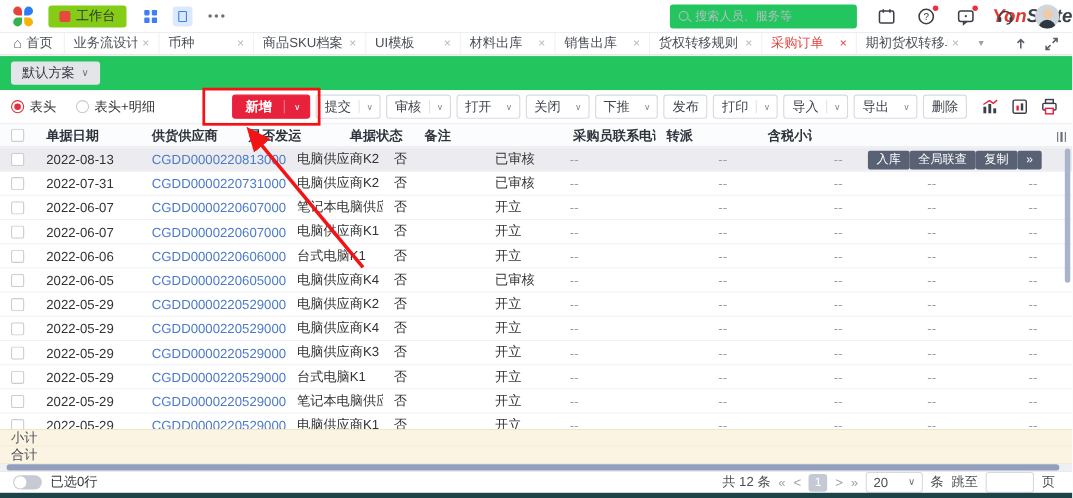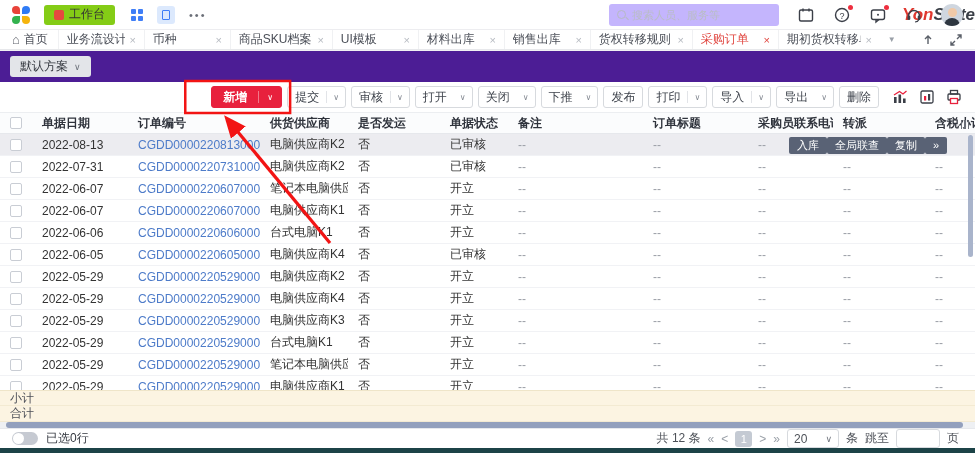--- a/index.html
+++ b/index.html
@@ -25,21 +25,21 @@
                display: grid; grid-template-columns: 5px 5px; grid-template-rows: 5px 5px; gap: 2px; background: none; }
   .grid-icon i { background: #3f7ef7; border-radius: 1px; }
   .doc-pill { width: 18px; height: 18px; background: #dce9fd; border-radius: 3px; margin-left: 14px;
               display: flex; align-items: center; justify-content: center; cursor: pointer; flex: none; }
   .doc-pill i { width: 8px; height: 10px; border: 1.4px solid #3f7ef7; border-radius: 1px; }
   .more-dots { margin-left: 14px; color: #6b6f78; letter-spacing: 2px; font-size: 11px; cursor: pointer; flex: none; }
   .brand { position: absolute; left: 0; right: 0; text-align: right; font-size: 17px; font-weight: bold; pointer-events: none; font-style: italic; }
   .brand .b1 { color: #e0382f; }
   .brand .b2 { color: #3a3f47; }
   .topbar-right { margin-left: auto; display: flex; align-items: center; gap: 18px; z-index: 2; }
-  .searchbox { width: 170px; height: 22px; background: #c4b5fd; border-radius: 3px; display: flex;
+  .searchbox { width: 170px; height: 22px; background: #22c55e; border-radius: 3px; display: flex;
                align-items: center; padding: 0 8px; gap: 6px; }
   .mag { width: 9px; height: 9px; border: 1.4px solid #b7bbc3; border-radius: 50%; position: relative; flex: none; }
   .mag:after { content: ""; position: absolute; width: 4px; height: 1.4px; background: #b7bbc3;
                transform: rotate(45deg); right: -4px; bottom: -1px; }
   .searchbox input { border: none; background: transparent; outline: none; font-size: 11px; width: 120px;
                      font-family: inherit; color: #333; }
   .searchbox input::placeholder { color: #b9bdc5; }
   .ticon { position: relative; width: 18px; height: 18px; cursor: pointer; flex: none; }
   .ticon svg { width: 18px; height: 18px; display: block; }
   .badge { position: absolute; top: -1px; right: -2px; width: 5px; height: 5px; background: #ee2f3f; border-radius: 50%; }
@@ -58,21 +58,21 @@
   .tab.wide { width: 102px; }
   .tab-label { white-space: nowrap; overflow: hidden; }
   .tab-close { color: #b6bac1; font-size: 11px; padding-left: 4px; }
   .tab.active { color: #e0453f; }
   .tab.active .tab-close { color: #e0453f; }
   .tab-caret { color: #9aa0a8; font-size: 8px; padding: 0 8px; cursor: pointer; }
   .tabbar-right { margin-left: auto; display: flex; align-items: center; gap: 14px; padding-right: 12px; }
   .tabbar-right svg { display: block; cursor: pointer; }
 
   
-  .scheme-row { position: absolute; top: 51px; left: 0; right: 0; height: 31px; background: #4c1d95;
+  .scheme-row { position: absolute; top: 51px; left: 0; right: 0; height: 31px; background: #22c55e;
                 display: flex; align-items: center; padding: 0 10px; text-align: center; }
   .scheme-pill { display: flex; align-items: center; gap: 6px; background: #e3e5e9; border-radius: 3px;
                  height: 21px; padding: 0 10px; color: #33373f; cursor: pointer; }
   .caret-g { font-size: 9px; color: #6d727b; }
 
   
   .toolbar-row { position: absolute; top: 82px; left: 0; right: 0; height: 30px; background: #fff;
                  display: flex; align-items: center; padding: 0 12px 0 10px; }
   .view-modes { display: flex; align-items: center; gap: 18px; flex: none; }
   .vm { display: flex; align-items: center; gap: 5px; cursor: pointer; }
@@ -268,20 +268,30 @@
   </div>
 
   <div class="scheme-row">
     <div class="scheme-pill">
       <span>默认方案</span>
       <span class="caret-g">∨</span>
     </div>
   </div>
 
   <div class="toolbar-row">
+    <div class="view-modes" id="view-modes">
+        <div class="vm sel">
+          <span class="radio"></span>
+          <span>表头</span>
+        </div>
+        <div class="vm">
+          <span class="radio"></span>
+          <span>表头+明细</span>
+        </div>
+      </div>
     <div class="tb-right">
       <div id="toolbar-buttons" style="display:flex;align-items:center;">
           <button class="tbtn primary">
             <span class="lbl">新增</span>
             <span class="bdiv"></span>
             <span class="caret">∨</span>
           </button>
           <button class="tbtn">
             <span class="lbl">提交</span>
             <span class="bdiv"></span>
@@ -351,26 +361,24 @@
       </div>
     </div>
   </div>
 
   <div class="thead">
     <div class="cell c0">
         <span class="cb"></span>
       </div>
     <div id="header-cells" style="display:flex;">
         <span class="cell c1">单据日期</span>
-        <span class="cell c2">订单编号</span>
         <span class="cell c3">供货供应商</span>
         <span class="cell c4">是否发运</span>
         <span class="cell c5">单据状态</span>
         <span class="cell c6">备注</span>
-        <span class="cell c7">订单标题</span>
         <span class="cell c8">采购员联系电话</span>
         <span class="cell c9">转派</span>
         <span class="cell c10">含税小计</span>
       </div>
     <div class="colset-icon">
         <i></i>
         <i></i>
         <i></i>
       </div>
   </div>

